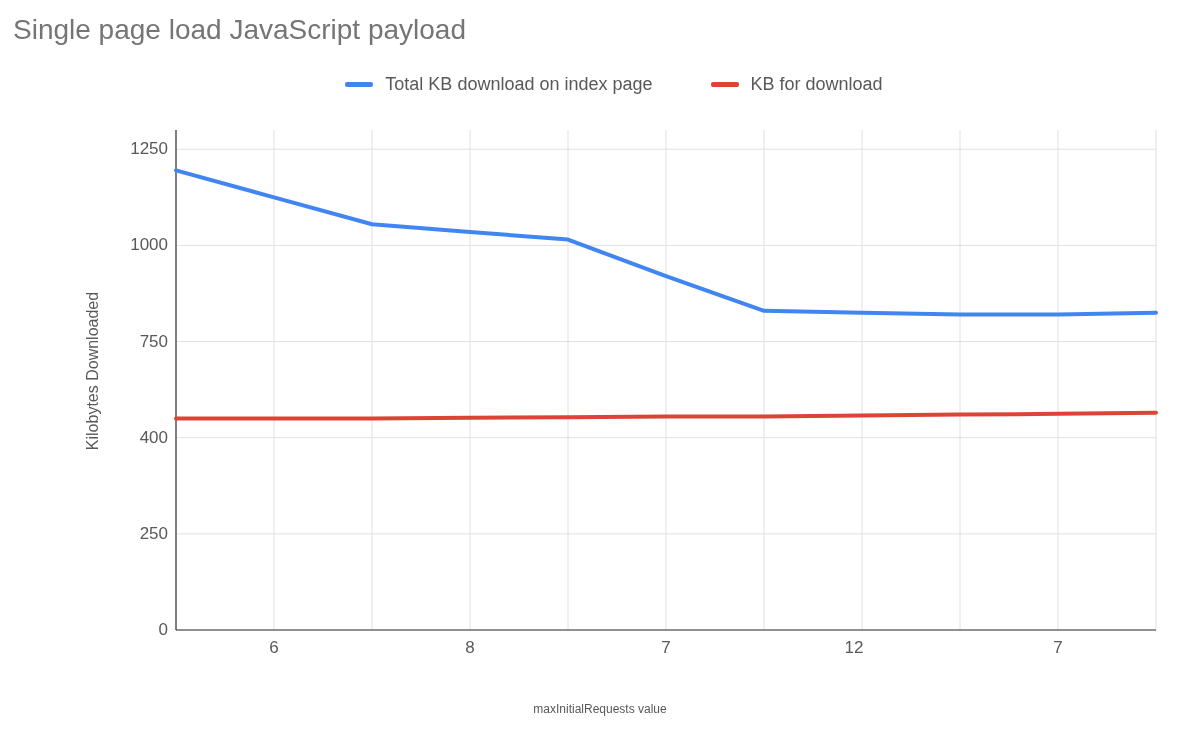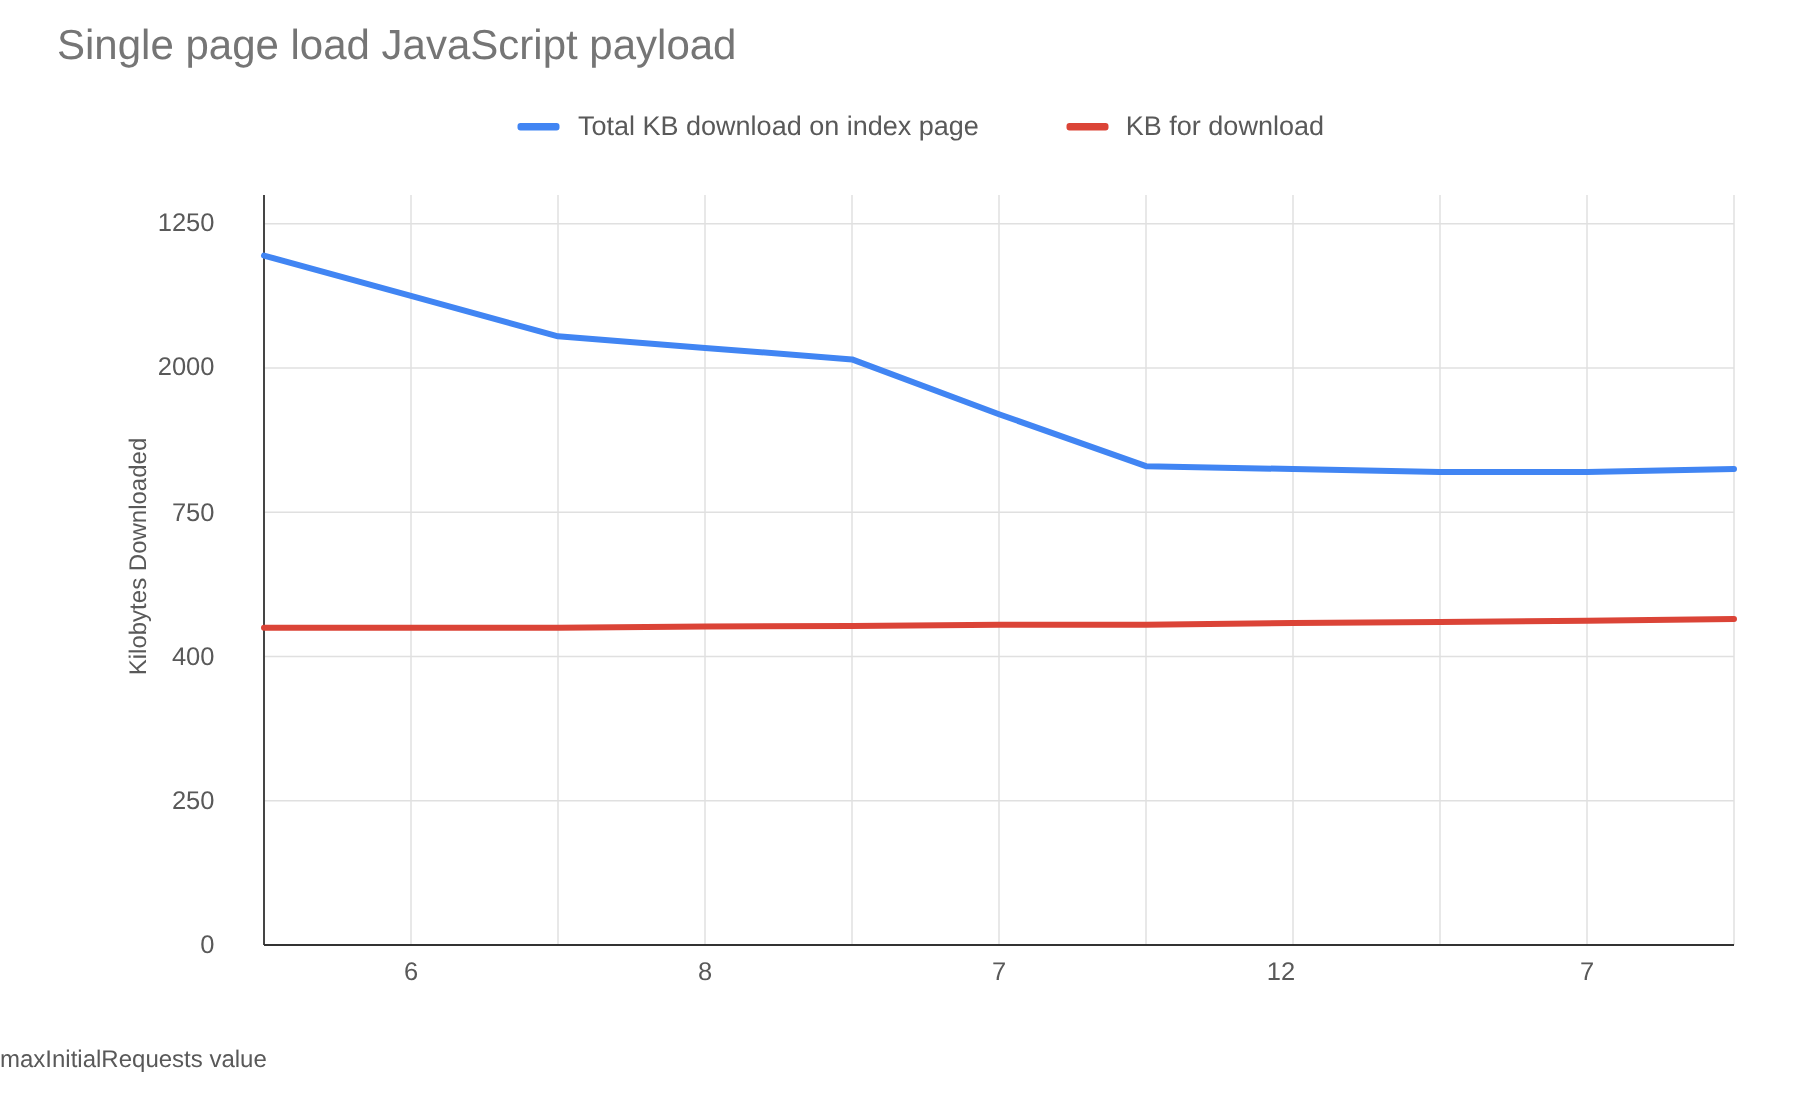--- a/index.html
+++ b/index.html
@@ -10,21 +10,21 @@
     font-family: Arial, Helvetica, sans-serif;
     color: #595959;
   }
   .chart-container {
     position: relative;
     width: 1200px;
     height: 742px;
   }
   .chart-title {
     position: absolute;
-    left: 38px;
+    left: 13px;
     top: 14px;
     font-size: 28px;
     color: #757575;
     font-weight: 400;
   }
   .legend {
     position: absolute;
     top: 74px;
     left: 0;
     width: 100%;
@@ -53,39 +53,40 @@
     transform-origin: center;
     font-size: 16px;
     color: #595959;
     white-space: nowrap;
   }
   .x-axis-label {
     position: absolute;
     bottom: 26px;
     left: 0;
     width: 100%;
-    font-size: 16px;
+    text-align: center;
+    font-size: 12px;
     color: #595959;
   }
   .plot-wrap {
     position: absolute;
     left: 108px;
     top: 130px;
     width: 1060px;
     height: 520px;
   }
   .y-ticks {
     position: absolute;
     left: 0; top: 0;
     width: 60px;
     height: 500px;
   }
   .y-tick-label {
     position: absolute;
-    right: 25px;
+    right: 0;
     font-size: 17px;
     color: #595959;
     transform: translateY(-50%);
     text-align: right;
     width: 60px;
   }
   .plot-area {
     position: absolute;
     left: 68px;
     top: 0;
@@ -135,21 +136,21 @@
   </div>
 
   <div class="y-axis-label">Kilobytes Downloaded</div>
 
   <div class="plot-wrap">
     <div class="y-ticks">
         <div class="y-tick-label" style="top: 500px;">0</div>
         <div class="y-tick-label" style="top: 403.846px;">250</div>
         <div class="y-tick-label" style="top: 307.692px;">400</div>
         <div class="y-tick-label" style="top: 211.538px;">750</div>
-        <div class="y-tick-label" style="top: 115.385px;">2000</div>
+        <div class="y-tick-label" style="top: 115.385px;">1000</div>
         <div class="y-tick-label" style="top: 19.2308px;">1250</div>
       </div>
     <div class="plot-area">
       <svg viewBox="0 0 980 500" preserveAspectRatio="none">
           <line x1="0" y1="0" x2="0" y2="500" class="grid-line"></line>
           <line x1="98" y1="0" x2="98" y2="500" class="grid-line"></line>
           <line x1="196" y1="0" x2="196" y2="500" class="grid-line"></line>
           <line x1="294" y1="0" x2="294" y2="500" class="grid-line"></line>
           <line x1="392" y1="0" x2="392" y2="500" class="grid-line"></line>
           <line x1="490" y1="0" x2="490" y2="500" class="grid-line"></line>

